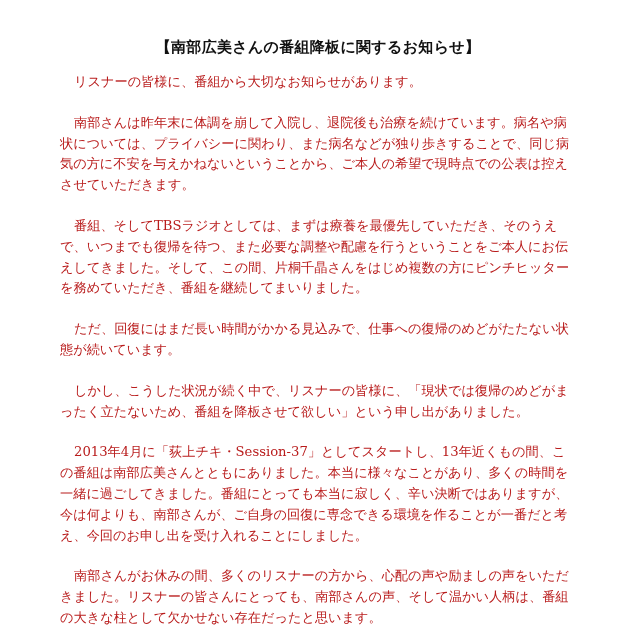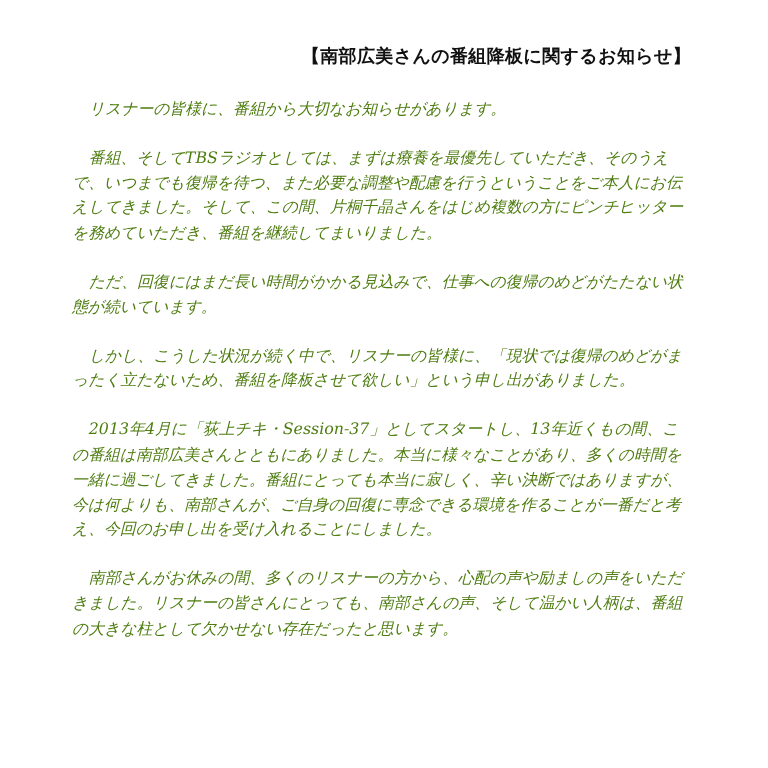--- a/index.html
+++ b/index.html
@@ -15,45 +15,45 @@
     font-family: "DejaVu Serif", "Liberation Serif", serif;
     color: #1a1a1a;
   }
   .page {
     position: absolute;
     left: 60px;
     top: 36px;
     width: 516px;
   }
   .title {
-    text-align: right;
+    text-align: center;
     font-weight: bold;
     font-size: 15px;
     line-height: 22px;
-    margin: 0 0 24px 0;
+    margin: 0 0 14px 0;
     letter-spacing: 0.3px;
     color: #111;
   }
   .para {
     font-size: 13.2px;
     line-height: 20.8px;
     margin: 0 0 20px 0;
     text-indent: 14px;
     word-break: break-all;
     text-align: left;
-    color: #4d7c0f;
-    font-style: italic;
+    color: #b91c1c;
   }
 </style>
 </head>
 <body>
 
 <div class="page">
   <h1 class="title">【南部広美さんの番組降板に関するお知らせ】</h1>
 
   <p class="para">リスナーの皆様に、番組から大切なお知らせがあります。</p>
+  <p class="para">南部さんは昨年末に体調を崩して入院し、退院後も治療を続けています。病名や病状については、プライバシーに関わり、また病名などが独り歩きすることで、同じ病気の方に不安を与えかねないということから、ご本人の希望で現時点での公表は控えさせていただきます。</p>
   <p class="para">番組、そしてTBSラジオとしては、まずは療養を最優先していただき、そのうえで、いつまでも復帰を待つ、また必要な調整や配慮を行うということをご本人にお伝えしてきました。そして、この間、片桐千晶さんをはじめ複数の方にピンチヒッターを務めていただき、番組を継続してまいりました。</p>
   <p class="para">ただ、回復にはまだ長い時間がかかる見込みで、仕事への復帰のめどがたたない状態が続いています。</p>
   <p class="para">しかし、こうした状況が続く中で、リスナーの皆様に、「現状では復帰のめどがまったく立たないため、番組を降板させて欲しい」という申し出がありました。</p>
   <p class="para">2013年4月に「荻上チキ・Session-37」としてスタートし、13年近くもの間、この番組は南部広美さんとともにありました。本当に様々なことがあり、多くの時間を一緒に過ごしてきました。番組にとっても本当に寂しく、辛い決断ではありますが、今は何よりも、南部さんが、ご自身の回復に専念できる環境を作ることが一番だと考え、今回のお申し出を受け入れることにしました。</p>
   <p class="para">南部さんがお休みの間、多くのリスナーの方から、心配の声や励ましの声をいただきました。リスナーの皆さんにとっても、南部さんの声、そして温かい人柄は、番組の大きな柱として欠かせない存在だったと思います。</p>
 
 </div>
 
 </body></html>

